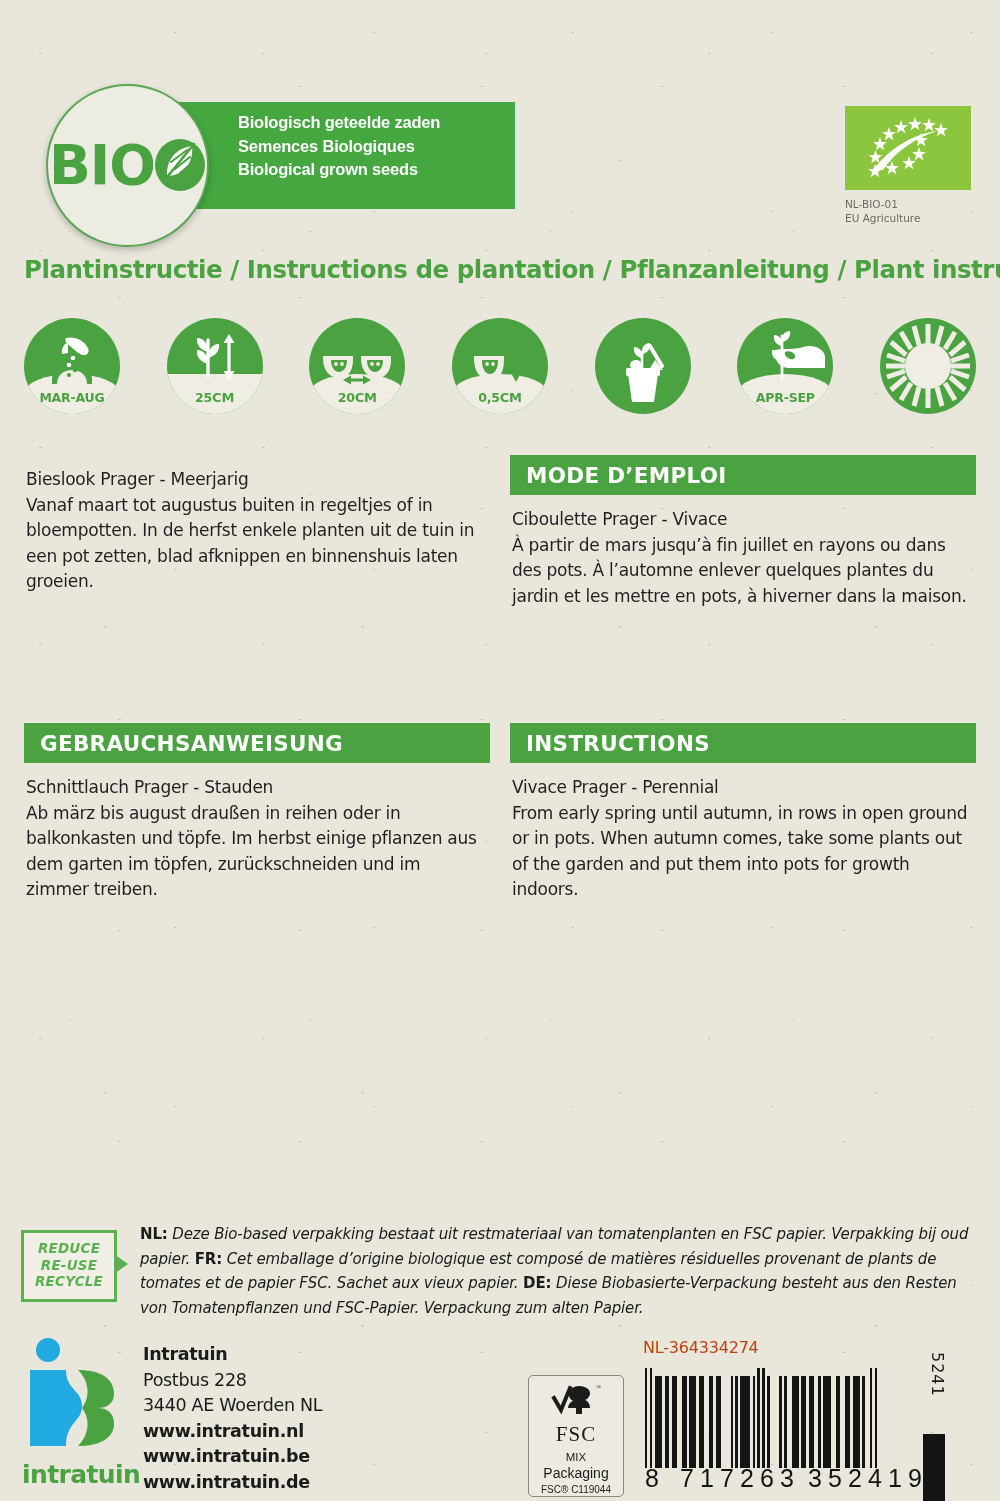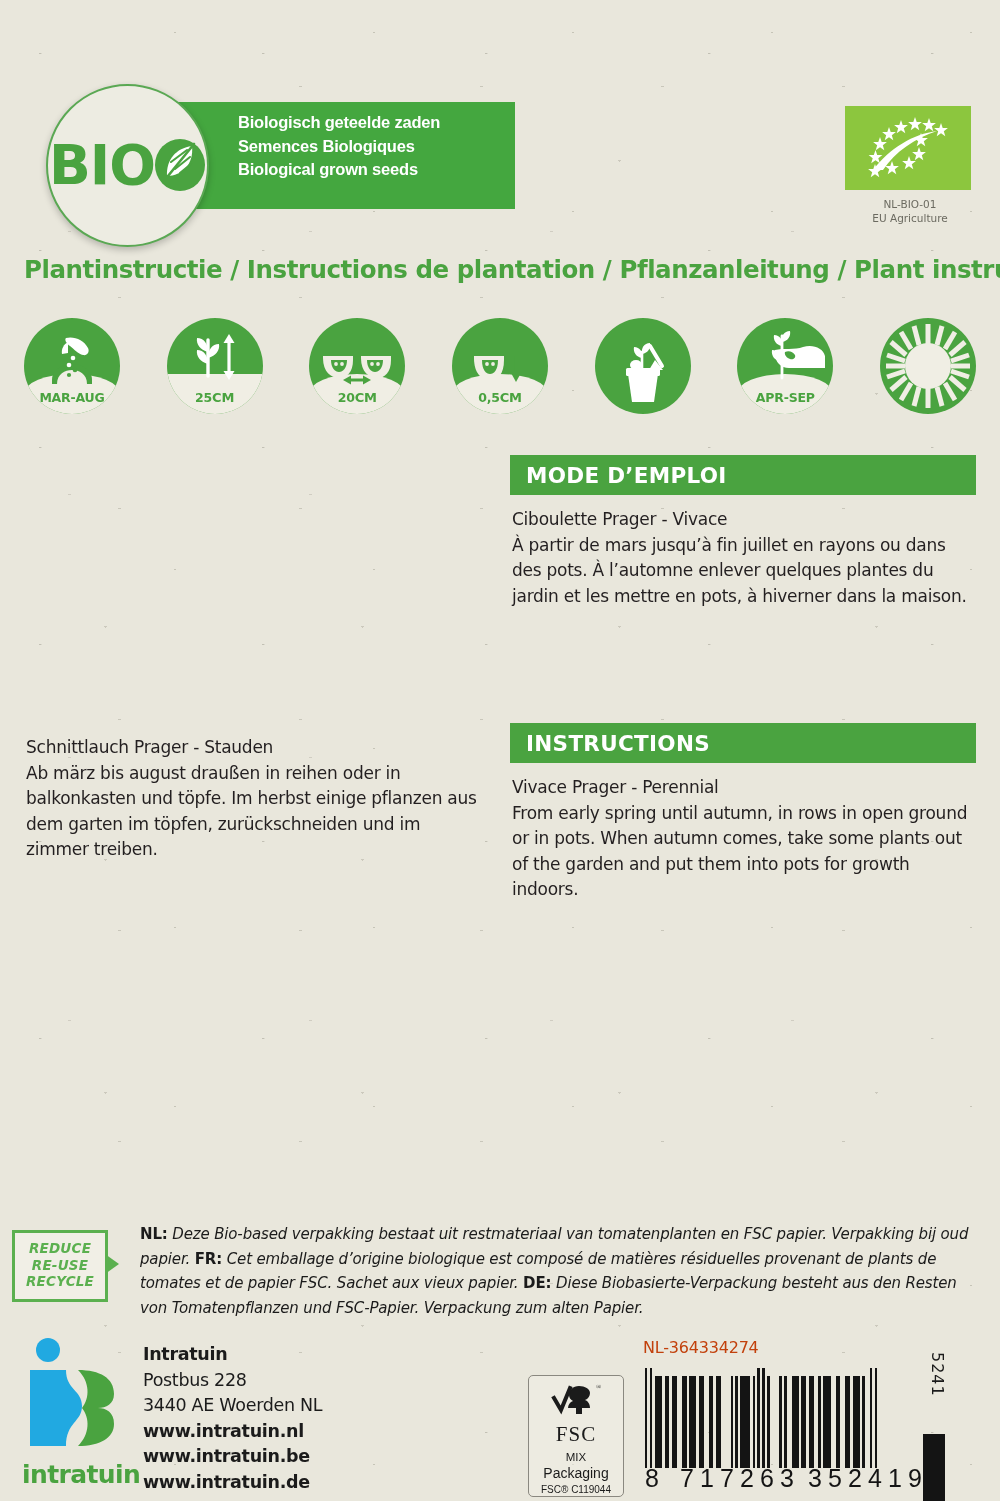--- a/index.html
+++ b/index.html
@@ -101,21 +101,20 @@
     width: 126px; height: 84px;
     background: #8cc63e;
     position: relative;
   }
   .eu-caption {
     margin-top: 7px;
     font-size: 10.5px;
     line-height: 14px;
     color: #6b6a60;
     font-family: "DejaVu Sans", sans-serif;
-    text-align: center;
   }
 
   
   .main-heading {
     position: absolute;
     left: 24px; top: 255px;
     font-size: 24.5px;
     font-weight: bold;
     color: #4aa340;
     letter-spacing: -.45px;
@@ -201,21 +200,21 @@
     font-size: 15px;
     line-height: 24.5px;
     color: #1b1b1b;
     font-style: italic;
     letter-spacing: -.15px;
   }
   .eco-note b { font-style: normal; font-weight: bold; }
 
   .recycle-badge {
     position: absolute;
-    left: 12px; top: 1230px;
+    left: 21px; top: 1230px;
     width: 104px; height: 72px;
   }
   .recycle-badge .bub {
     position: absolute;
     inset: 0;
     border: 3px solid #5bb04f;
     background: #f1efe6;
     width: 96px; height: 72px;
   }
   .recycle-badge .tail {
@@ -489,33 +488,40 @@
           <line x1="7" y1="37" x2="25" y2="43"></line>
           <line x1="11" y1="24" x2="26" y2="37"></line>
           <line x1="21" y1="14" x2="31" y2="31"></line>
           <line x1="34" y1="8" x2="39" y2="27"></line>
         </g>
       </svg>
     </div>
   </div>
 
   <div class="block left r1">
+    <div class="block-body">
+      <div class="sub">Bieslook Prager - Meerjarig</div>
+      <p>Vanaf maart tot augustus buiten in regeltjes of in bloempotten. In de herfst enkele planten uit de tuin in een pot zetten, blad afknippen en binnenshuis laten groeien.</p>
+    </div>
   </div>
 
   <div class="block right r1">
     <div class="block-head">
       <span>MODE D’EMPLOI</span>
     </div>
     <div class="block-body">
       <div class="sub">Ciboulette Prager - Vivace</div>
       <p>À partir de mars jusqu’à fin juillet en rayons ou dans des pots. À l’automne enlever quelques plantes du jardin et les mettre en pots, à  hiverner dans la maison.</p>
     </div>
   </div>
 
   <div class="block left r2">
+    <div class="block-head">
+      <span>GEBRAUCHSANWEISUNG</span>
+    </div>
     <div class="block-body">
       <div class="sub">Schnittlauch Prager - Stauden</div>
       <p>Ab märz bis august draußen in reihen oder in balkonkasten und töpfe. Im herbst einige pflanzen aus dem garten im töpfen, zurückschneiden und im zimmer treiben.</p>
     </div>
   </div>
 
   <div class="block right r2">
     <div class="block-head">
       <span>INSTRUCTIONS</span>
     </div>

